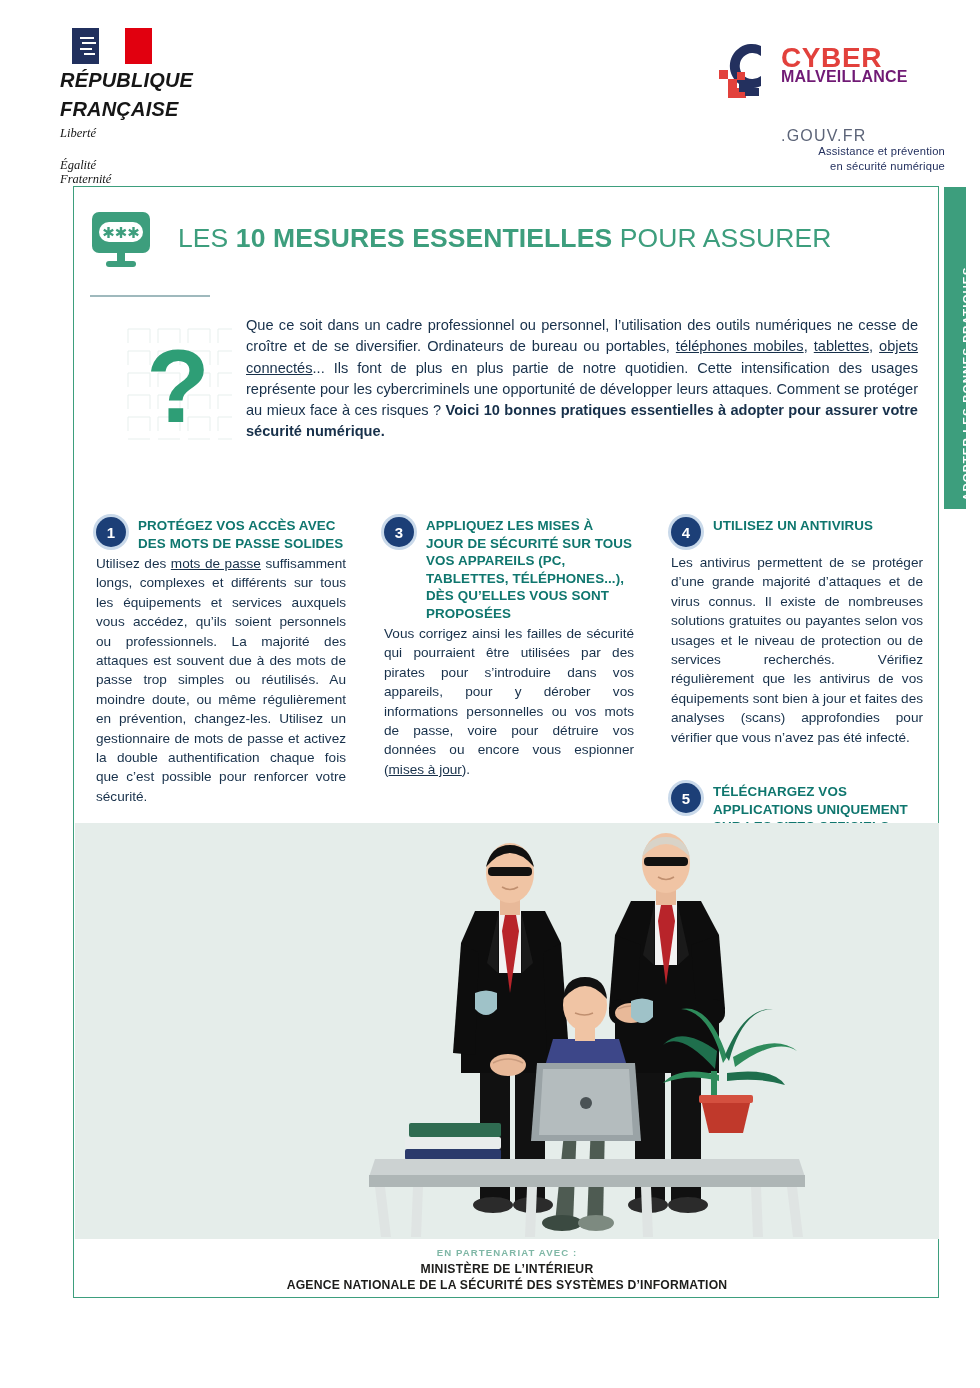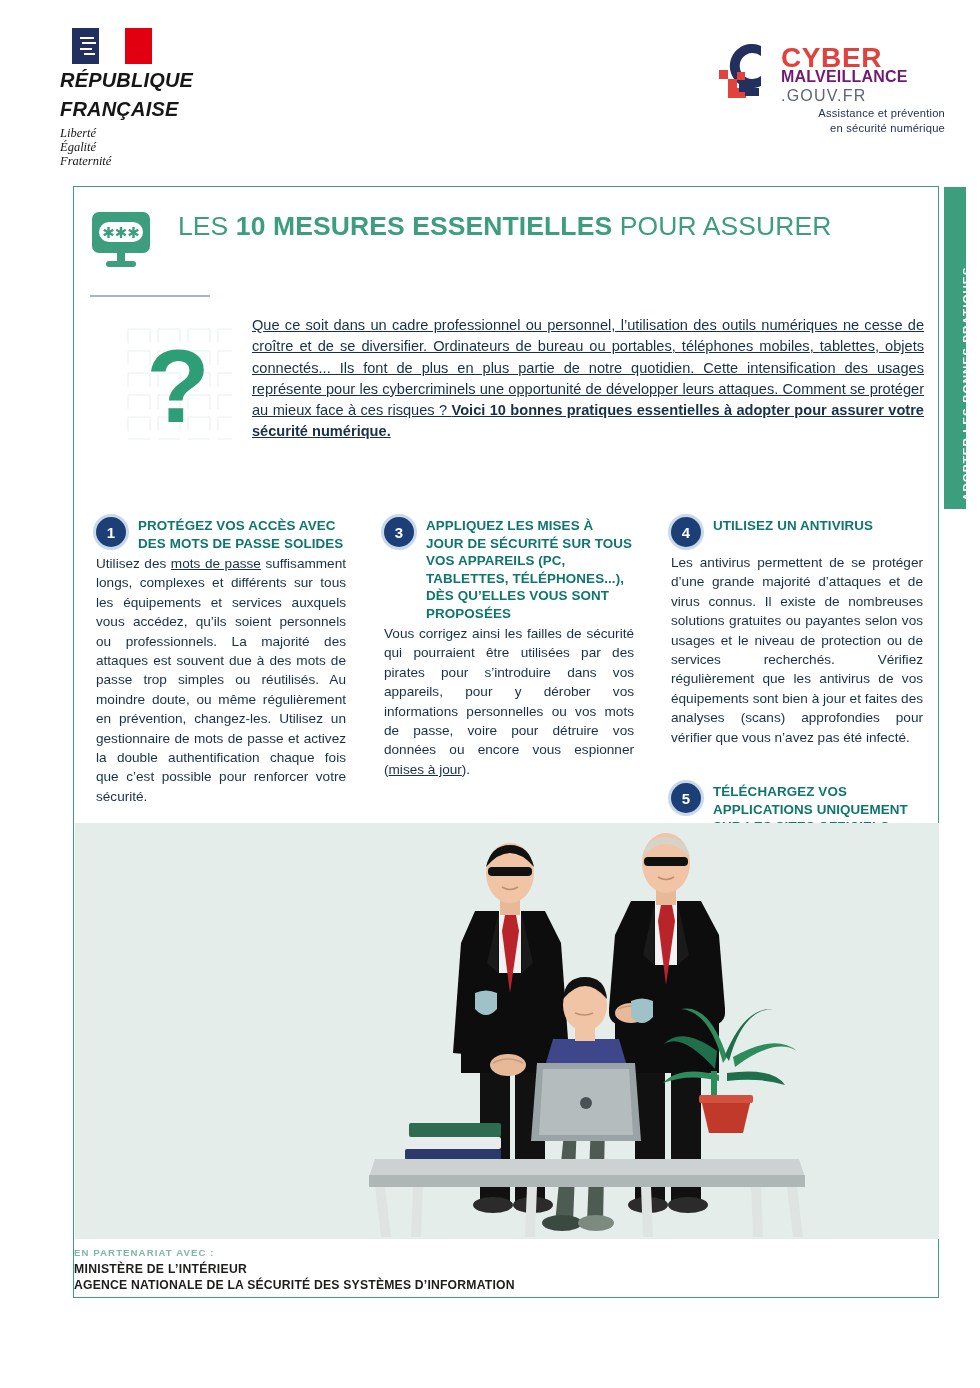--- a/index.html
+++ b/index.html
@@ -24,21 +24,21 @@
   }
   .rf-motto{
     font-family:"Liberation Serif", serif;font-style:italic;
     font-size:12.5px;line-height:14px;color:#161616;margin-top:6px;
   }
   .cyberlogo{position:absolute;left:715px;top:34px;width:230px;}
   .cl-row{display:flex;align-items:flex-start;}
   .cl-text{margin-left:4px;padding-top:14px;}
   .cl-cyber{color:#e2413c;font-weight:700;font-size:28px;letter-spacing:.6px;line-height:19px;}
   .cl-malv{color:#701a75;font-weight:700;font-size:16px;letter-spacing:.2px;line-height:20px;}
-  .cl-gouv{color:#5c6478;font-weight:400;font-size:16px;letter-spacing:1.2px;line-height:17px;}
+  .cl-gouv{color:#5c6478;font-weight:400;font-size:16px;letter-spacing:1.2px;line-height:17px;margin-top:40px;}
   .cl-tag{
     color:#23305e;font-size:11.2px;line-height:14.5px;
     text-align:right;letter-spacing:.2px;
   }
 
   
   .card{
     position:absolute;left:73px;top:186px;width:866px;height:1112px;
     border:1px solid #3d9e7d;background:#ffffff;box-sizing:border-box;
   }
@@ -50,21 +50,21 @@
     display:block;white-space:nowrap;color:#ffffff;
     font-weight:700;font-size:11.5px;letter-spacing:1.1px;
     transform:rotate(-90deg);transform-origin:left top;
     position:absolute;left:17px;top:314px;
   }
 
   
   .titlewrap{position:absolute;left:16px;top:18px;width:830px;height:100px;}
   .monitor{position:absolute;left:0;top:6px;width:62px;height:58px;}
   .title{
-    position:absolute;left:88px;top:4px;width:740px;
+    position:absolute;left:88px;top:16px;width:740px;
     font-size:26.5px;line-height:34px;color:#3d9e7d;
     font-weight:400;letter-spacing:.1px;
   }
   .title b{font-weight:700;}
   .title .ln2{display:block;}
   .titlerule{
     position:absolute;left:16px;top:108px;width:120px;height:2px;background:#9fb9bd;
   }
 
   
@@ -73,22 +73,22 @@
     position:absolute;left:28px;top:14px;width:120px;height:130px;
   }
   .qgrid{position:absolute;left:0;top:0;width:120px;height:130px;opacity:.5;}
   .qchar{
     position:absolute;left:0;top:0;width:120px;height:130px;
     display:flex;align-items:center;justify-content:center;
     font-size:104px;font-weight:700;color:#2e9e76;line-height:1;
     font-family:"Liberation Sans", sans-serif;
   }
   .introtext{
-    position:absolute;left:162px;top:8px;width:672px;
-    font-size:14.6px;line-height:21.3px;color:#17304a;text-align:justify;text-decoration:underline;
+    position:absolute;left:156px;top:8px;width:672px;
+    font-size:14.6px;line-height:21.3px;color:#17304a;text-align:justify;
   }
   .introtext u{text-decoration:underline;}
   .introtext b{font-weight:700;}
 
   
   .cols{position:absolute;left:0;top:330px;width:866px;}
   .col{position:absolute;top:0;}
   .col1{left:22px;width:250px;}
   .col2{left:310px;width:250px;}
   .col3{left:597px;width:252px;}
@@ -118,21 +118,21 @@
 
   
   .illus{
     position:absolute;left:1px;top:636px;width:864px;height:416px;
     background:#e5edea;overflow:hidden;
   }
   .illus svg{position:absolute;left:0;top:0;}
 
   
   .partner{
-    position:absolute;left:0;top:1060px;width:866px;text-align:left;
+    position:absolute;left:0;top:1060px;width:866px;text-align:center;
   }
   .p-small{font-size:9.6px;letter-spacing:1.1px;color:#7fb7a6;font-weight:700;}
   .p-line{font-size:12.2px;font-weight:700;color:#1d1d1b;letter-spacing:.3px;margin-top:4px;}
   .p-line2{font-size:12.2px;font-weight:700;color:#1d1d1b;letter-spacing:.2px;margin-top:2px;}
 </style>
 </head>
 <body>
 
 <div class="header">
 
@@ -142,21 +142,21 @@
       <rect x="27" y="0" width="26" height="36" fill="#ffffff"></rect>
       <rect x="53" y="0" width="27" height="36" fill="#e1000f"></rect>
       <path d="M8 10 L22 10 M10 15 L24 15 M8 21 L20 21 M12 26 L23 26" stroke="#ffffff" stroke-width="2" fill="none"></path>
       <path d="M30 6 L46 6 L41 17 L50 14 L36 31 L30 31 Z" fill="#e1000f" opacity="0"></path>
       <path d="M31 8 Q40 5 44 12 Q38 13 35 18 Q41 17 45 20 Q37 24 33 31" fill="none" stroke="#ffffff" stroke-width="0"></path>
       <path d="M53 2 L60 2 Q56 10 62 12 L53 16 Z" fill="#e1000f"></path>
     </svg>
     <div class="rf-name">RÉPUBLIQUE</div>
     <div class="rf-name" style="margin-top:8px">FRANÇAISE</div>
     <div class="rf-motto">Liberté</div>
-    <div class="rf-motto" style="margin-top:0">Égalité</div>
+    <div class="rf-motto" style="margin-top:18px">Égalité</div>
     <div class="rf-motto" style="margin-top:0">Fraternité</div>
   </div>
 
   <div class="cyberlogo">
     <div class="cl-row">
       <svg width="62" height="72" viewBox="0 0 62 72">
         <path d="M46 12 A22 22 0 1 0 46 52 L46 42 A13 13 0 1 1 46 22 Z" fill="#23305e"></path>
         <rect x="4" y="36" width="9" height="9" fill="#e2413c"></rect>
         <rect x="13" y="45" width="9" height="9" fill="#e2413c"></rect>
         <rect x="22" y="38" width="8" height="8" fill="#e2413c"></rect>

